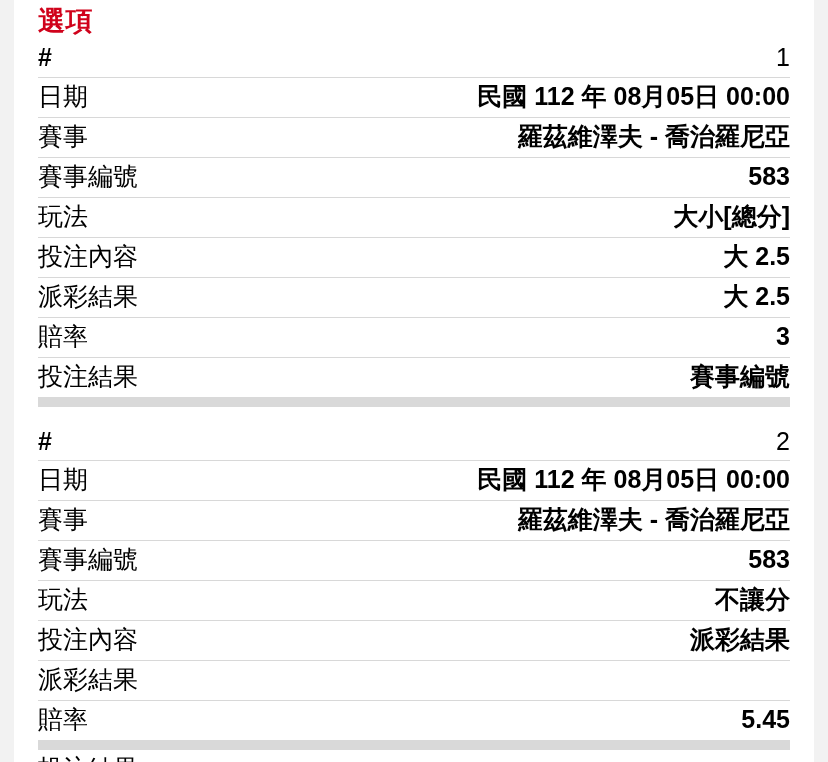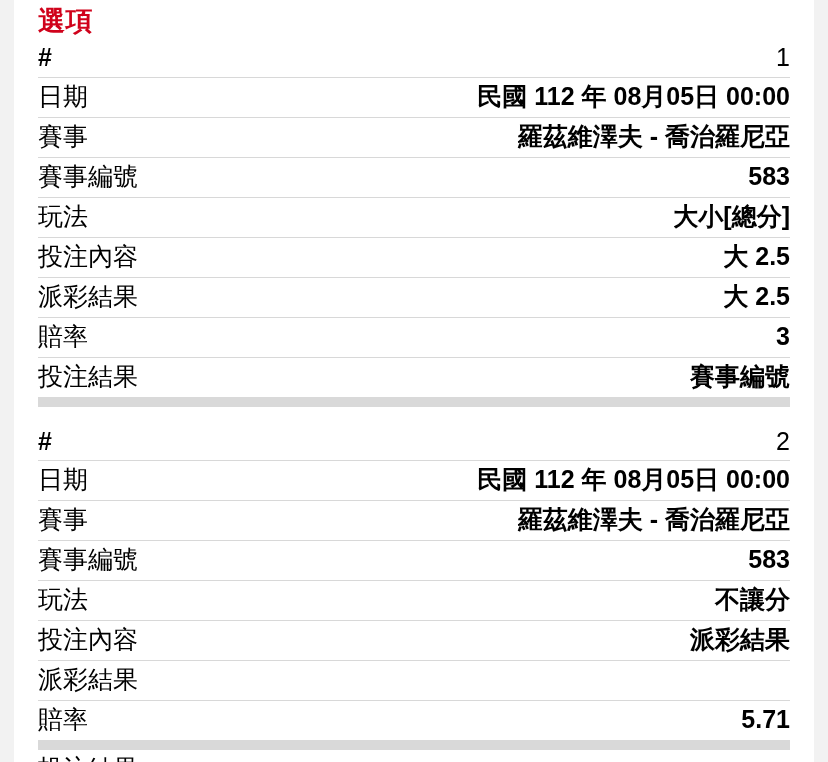--- a/index.html
+++ b/index.html
@@ -176,21 +176,21 @@
         <tr>
           <td class="label">投注內容</td>
           <td class="value">派彩結果</td>
         </tr>
         <tr>
           <td class="label">派彩結果</td>
           <td class="value"></td>
         </tr>
         <tr class="last-row">
           <td class="label">賠率</td>
-          <td class="value">5.71</td>
+          <td class="value">5.45</td>
         </tr>
       </tbody>
     </table>
 
     <div class="block-separator"></div>
 
     <table class="bet-table">
       <tbody>
         <tr class="last-row">
           <td class="label">投注結果</td>

